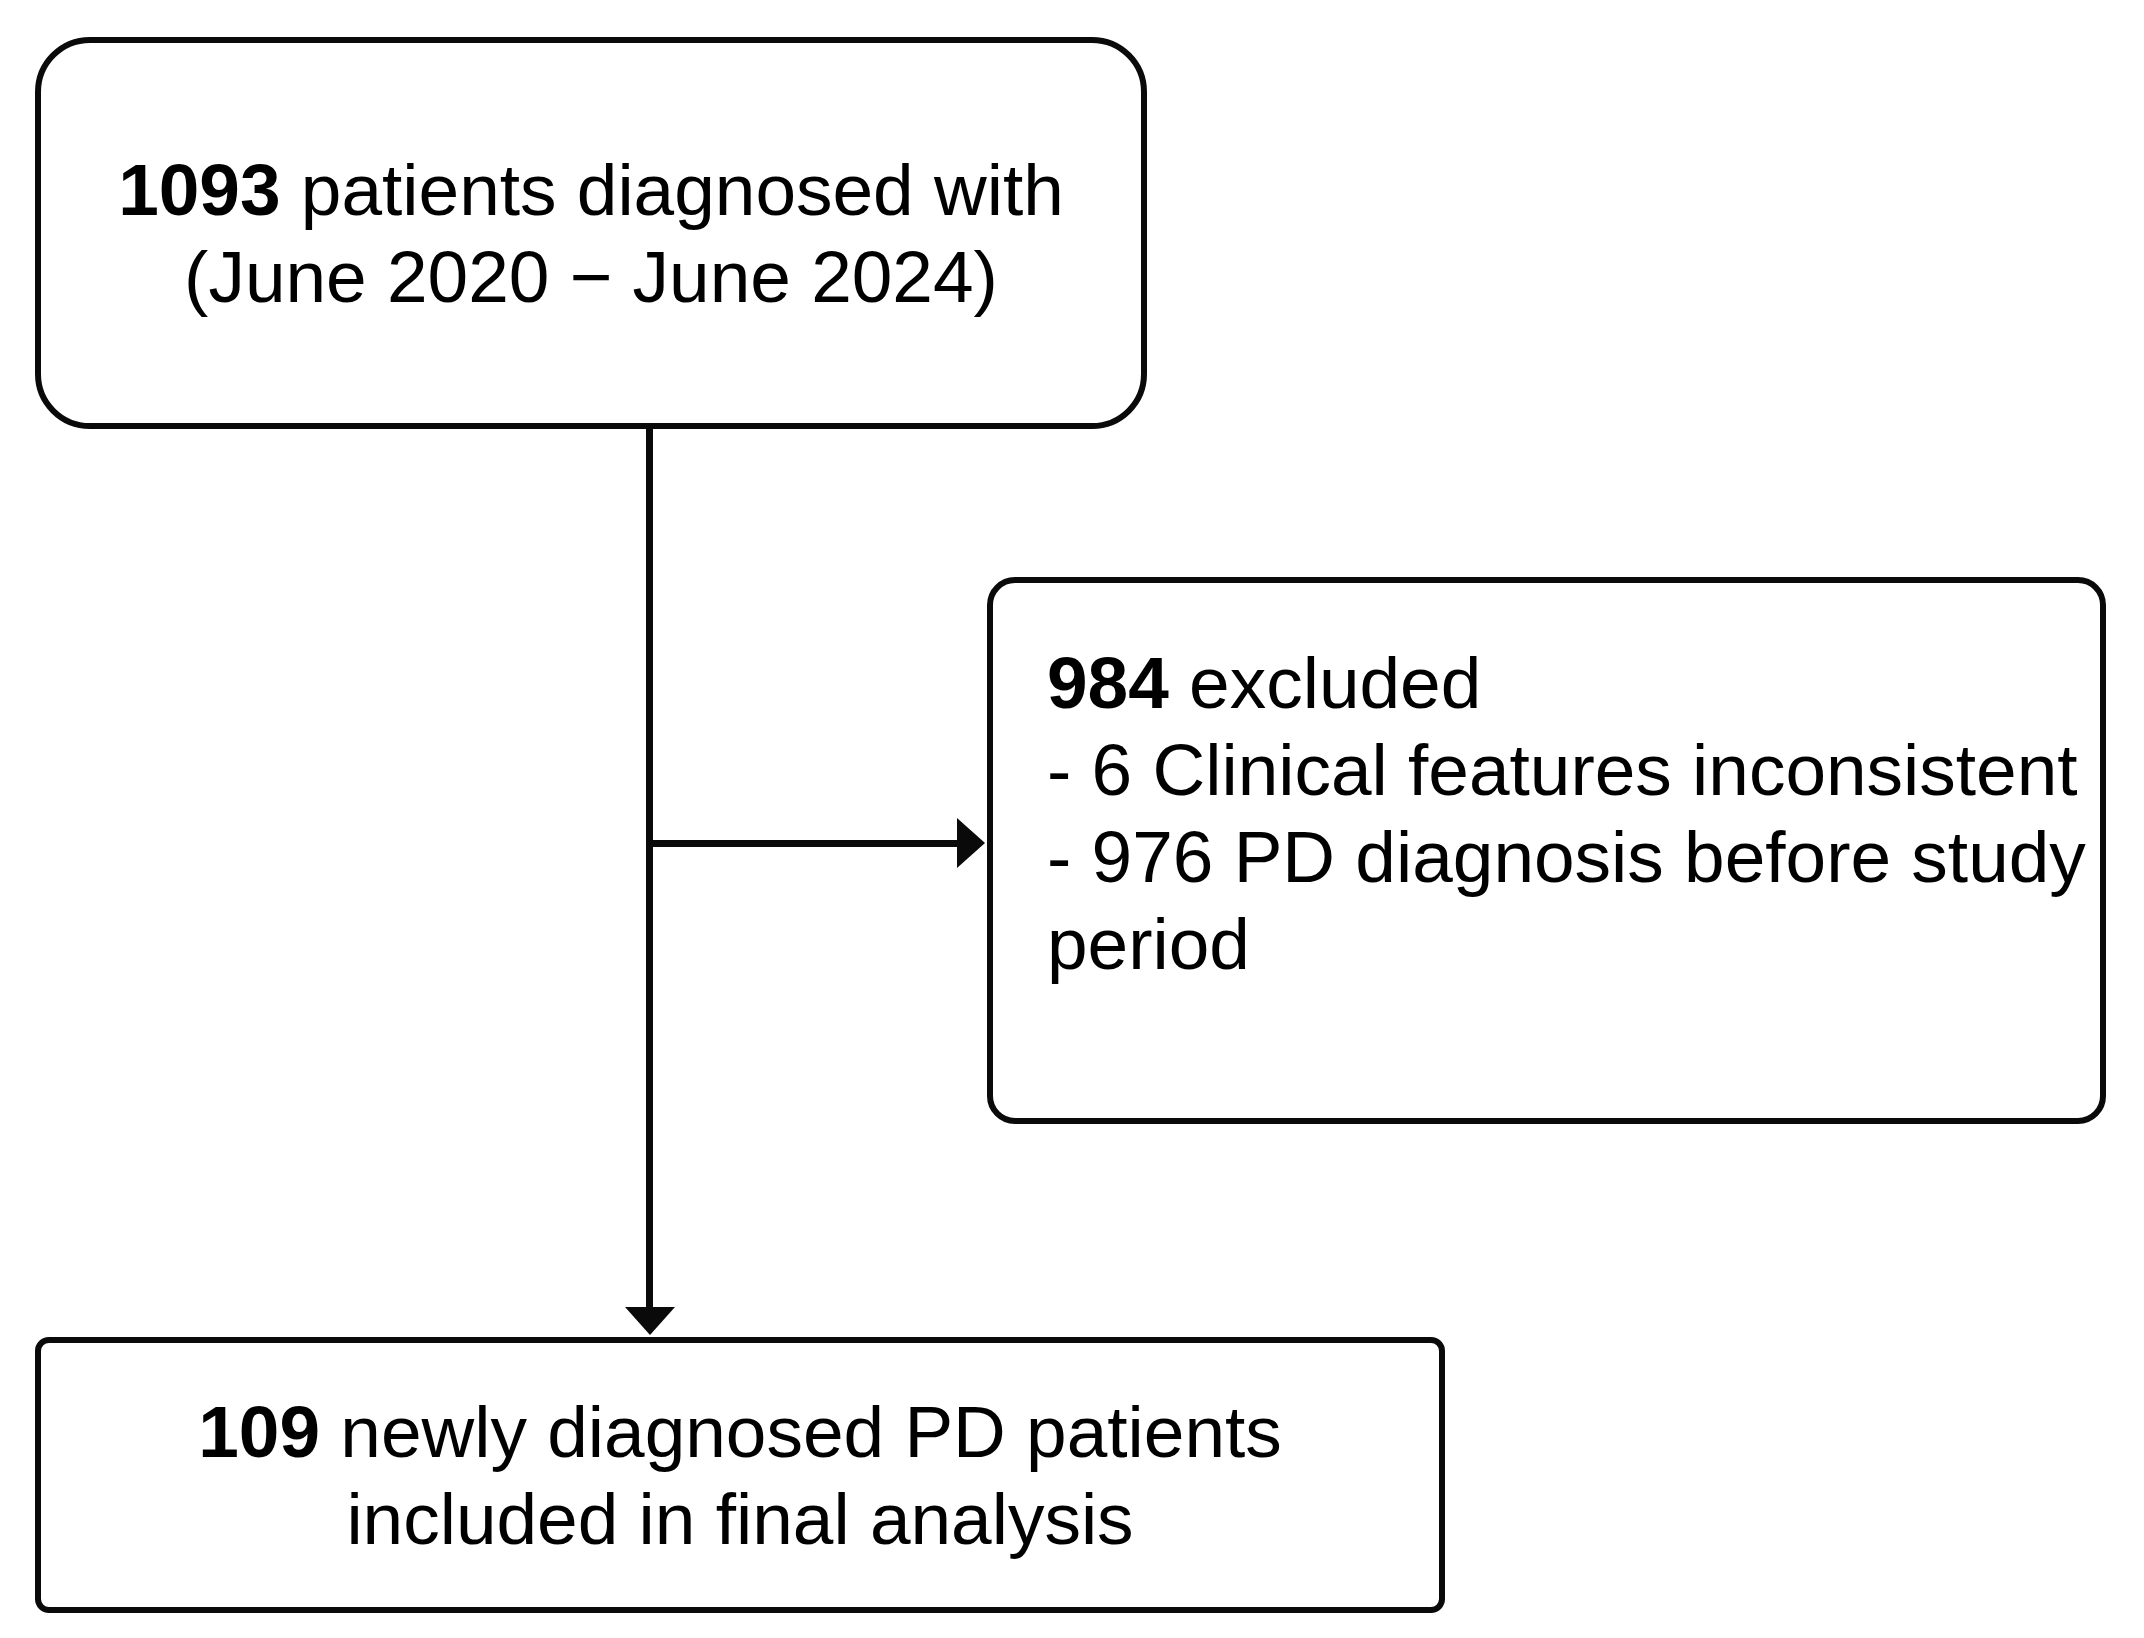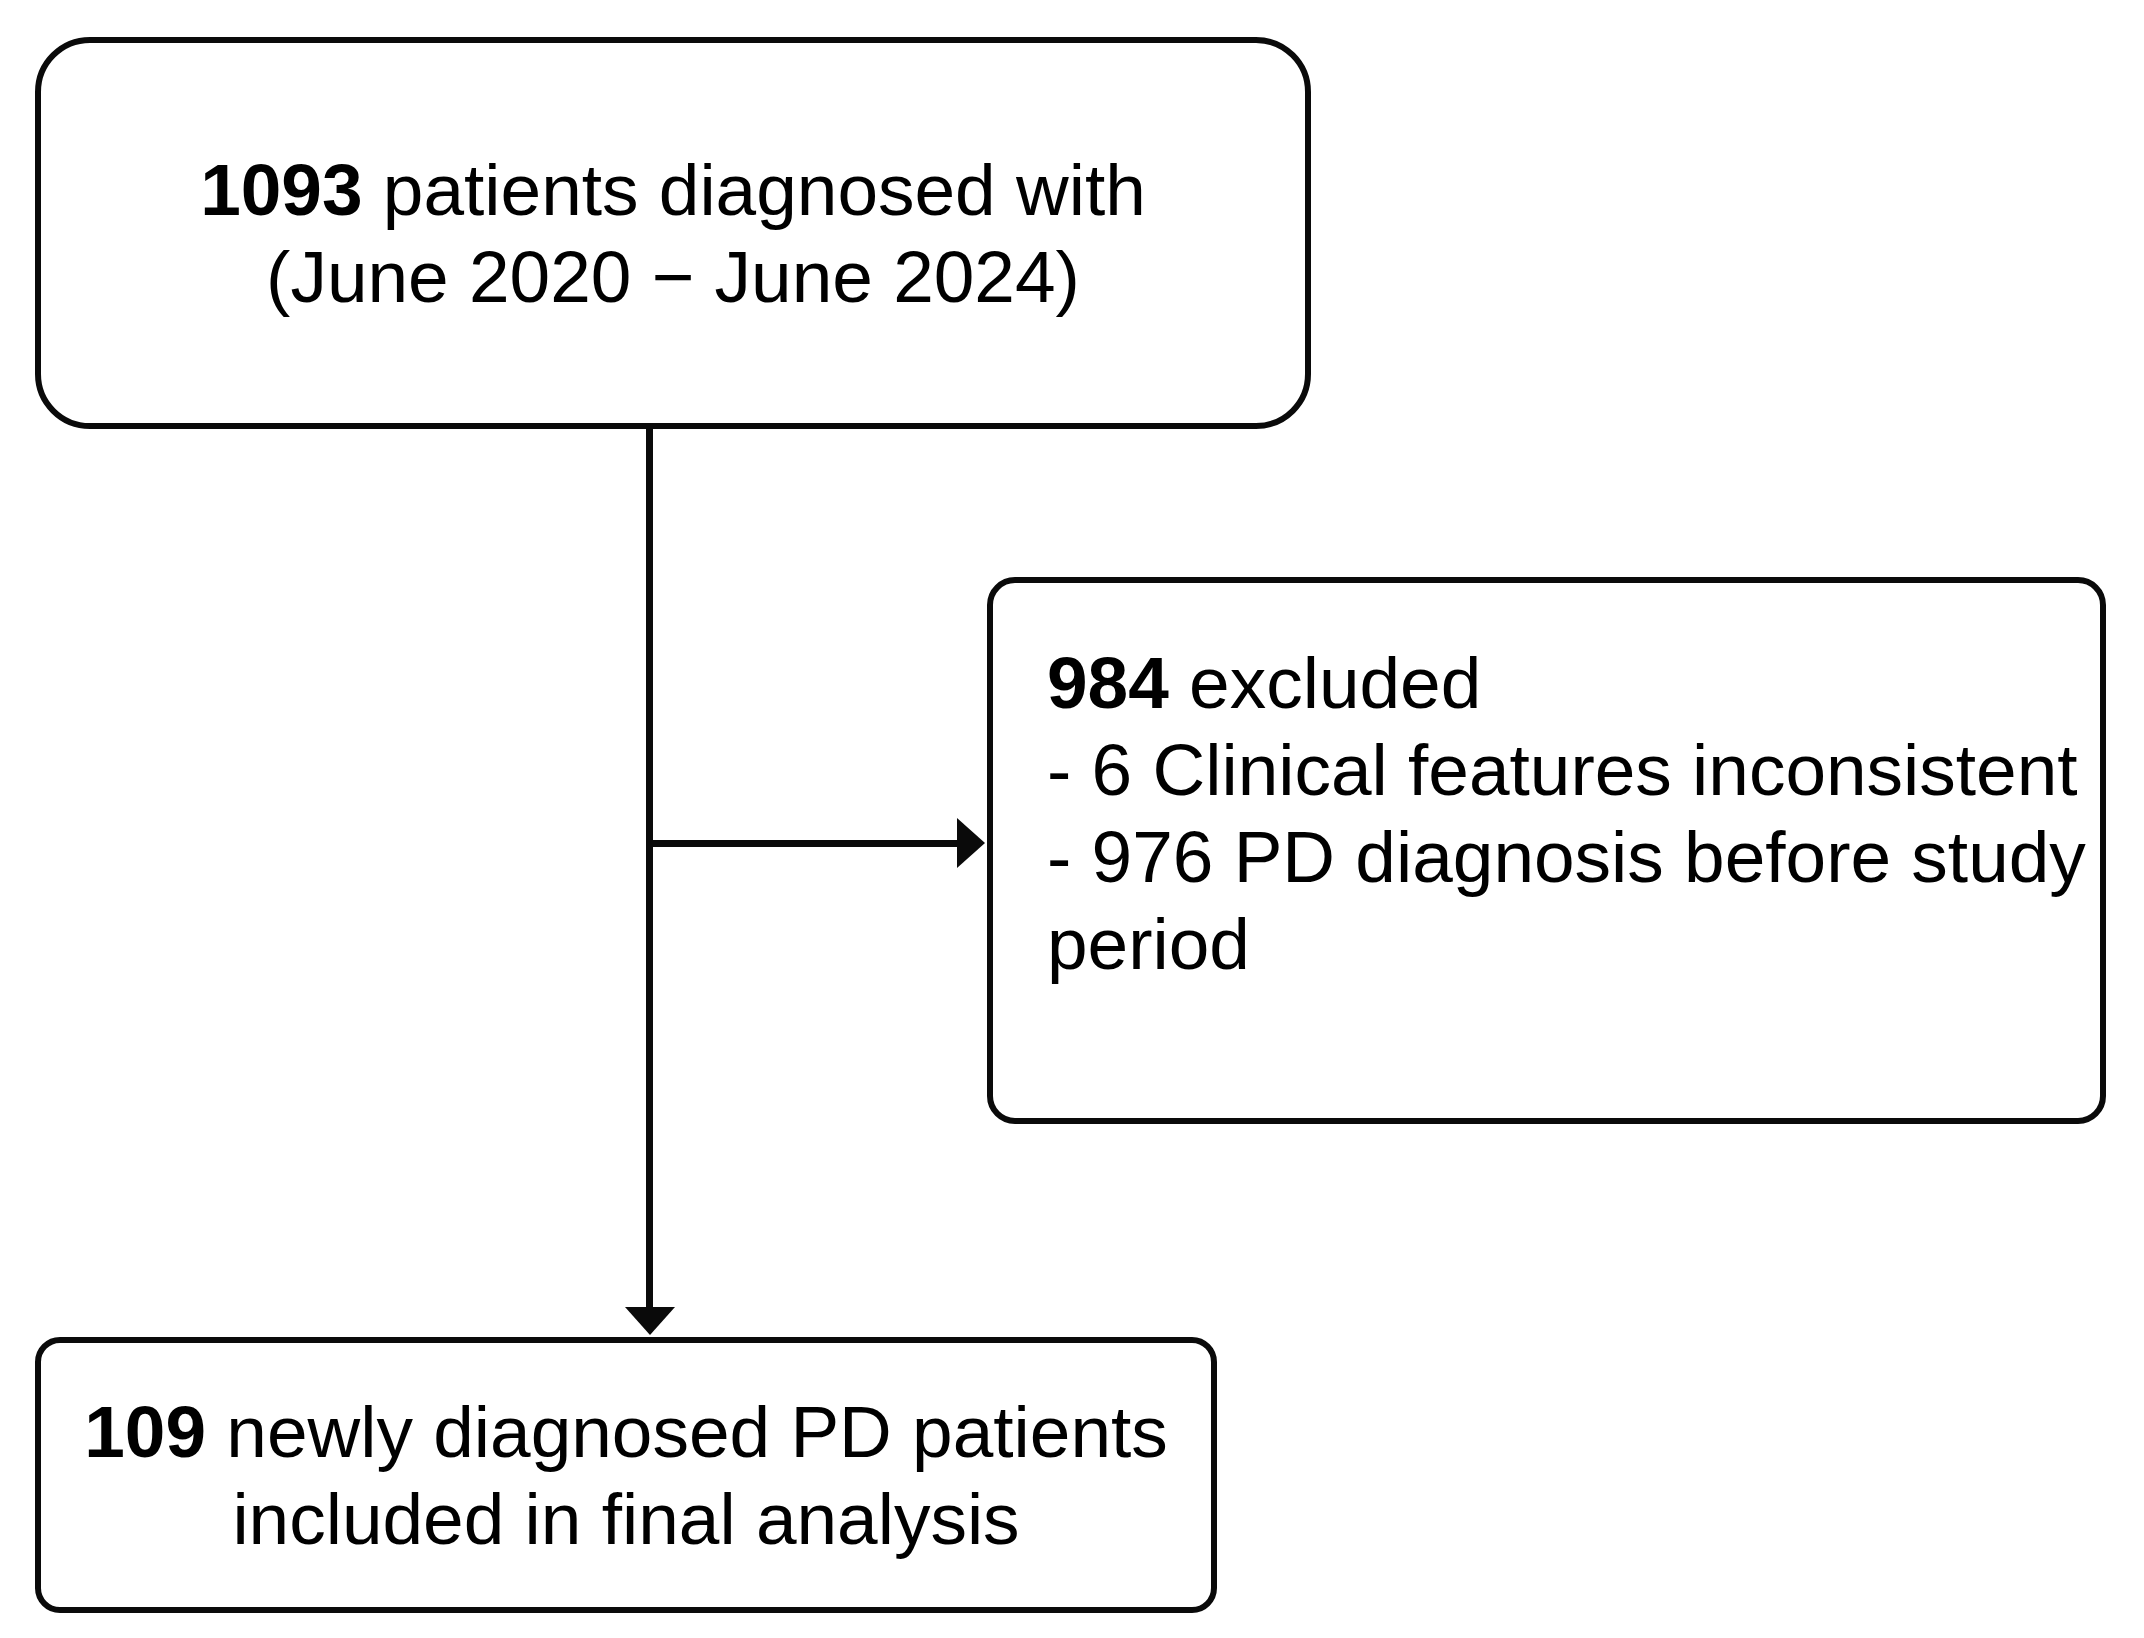--- a/index.html
+++ b/index.html
@@ -28,21 +28,21 @@
   .box .ln {
     white-space: nowrap;
   }
   .box .num {
     font-weight: bold;
   }
   
   .box-enrollment {
     left: 35px;
     top: 37px;
-    width: 1276px;
+    width: 1112px;
     height: 392px;
     border-radius: 55px;
     display: flex;
     flex-direction: column;
     justify-content: center;
     align-items: center;
     text-align: center;
   }
   
   .box-exclusion {
@@ -51,23 +51,23 @@
     width: 1119px;
     height: 547px;
     border-radius: 28px;
     padding: 56px 20px 0 54px;
     text-align: left;
   }
   
   .box-final {
     left: 35px;
     top: 1337px;
-    width: 1182px;
+    width: 1410px;
     height: 276px;
-    border-radius: 25px;
+    border-radius: 14px;
     display: flex;
     flex-direction: column;
     justify-content: center;
     align-items: center;
     text-align: center;
   }
   
   .vline {
     position: absolute;
     left: 646px;

